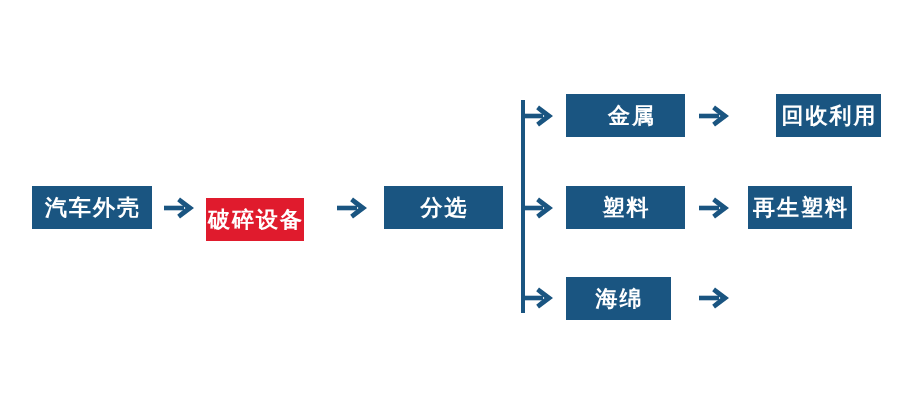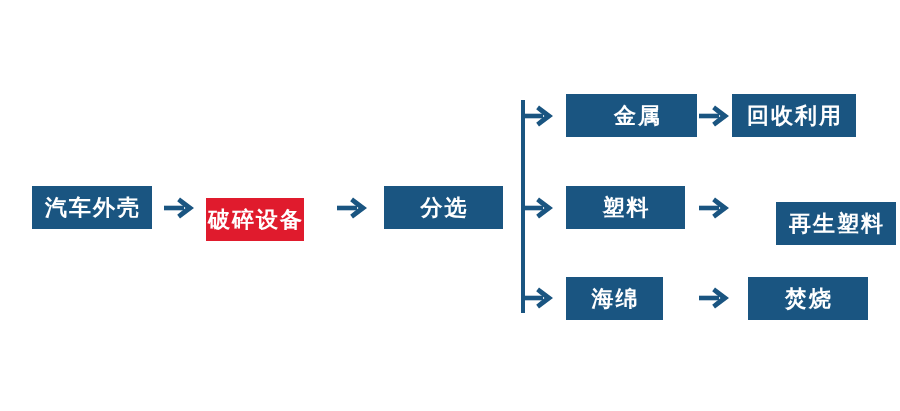--- a/index.html
+++ b/index.html
@@ -61,42 +61,41 @@
   </svg>
 
   <div class="node blue" style="left:384px; top:186px; width:119px;">分选</div>
 
   <div class="vline" style="left:521px; top:100px; height:213px;"></div>
 
   <svg class="arrow" style="left:523px; top:103px;" width="32" height="26" viewBox="0 0 32 26">
     <rect class="fill" x="0" y="10.7" width="20" height="4.6"></rect>
     <polygon class="fill" points="16,2.5 30,13 16,23.5 13.2,19.8 21.5,13 13.2,6.2"></polygon>
   </svg>
-  <div class="node blue" style="left:566px; top:94px; width:131px;padding-left:11px;">金属</div>
+  <div class="node blue" style="left:566px; top:94px; width:119px;padding-left:11px;">金属</div>
   <svg class="arrow" style="left:699px; top:103px;" width="32" height="26" viewBox="0 0 32 26">
     <rect class="fill" x="0" y="10.7" width="20" height="4.6"></rect>
     <polygon class="fill" points="16,2.5 30,13 16,23.5 13.2,19.8 21.5,13 13.2,6.2"></polygon>
   </svg>
-  <div class="node blue" style="left:732px; top:94px; width:124px;">回收利用</div>
+  <div class="node blue" style="left:776px; top:94px; width:105px;">回收利用</div>
 
   <svg class="arrow" style="left:523px; top:195px;" width="32" height="26" viewBox="0 0 32 26">
     <rect class="fill" x="0" y="10.7" width="20" height="4.6"></rect>
     <polygon class="fill" points="16,2.5 30,13 16,23.5 13.2,19.8 21.5,13 13.2,6.2"></polygon>
   </svg>
   <div class="node blue" style="left:566px; top:186px; width:119px;font-family:Liberation Serif, serif;">塑料</div>
   <svg class="arrow" style="left:699px; top:195px;" width="32" height="26" viewBox="0 0 32 26">
     <rect class="fill" x="0" y="10.7" width="20" height="4.6"></rect>
     <polygon class="fill" points="16,2.5 30,13 16,23.5 13.2,19.8 21.5,13 13.2,6.2"></polygon>
   </svg>
-  <div class="node blue" style="left:748px; top:202px; width:120px;margin-left:28px;">再生塑料</div>
+  <div class="node blue" style="left:748px; top:186px; width:104px;">再生塑料</div>
 
   <svg class="arrow" style="left:523px; top:285px;" width="32" height="26" viewBox="0 0 32 26">
     <rect class="fill" x="0" y="10.7" width="20" height="4.6"></rect>
     <polygon class="fill" points="16,2.5 30,13 16,23.5 13.2,19.8 21.5,13 13.2,6.2"></polygon>
   </svg>
-  <div class="node blue" style="left:566px; top:277px; width:97px;">海绵</div>
+  <div class="node blue" style="left:566px; top:277px; width:105px;">海绵</div>
   <svg class="arrow" style="left:699px; top:285px;" width="32" height="26" viewBox="0 0 32 26">
     <rect class="fill" x="0" y="10.7" width="20" height="4.6"></rect>
     <polygon class="fill" points="16,2.5 30,13 16,23.5 13.2,19.8 21.5,13 13.2,6.2"></polygon>
   </svg>
-  <div class="node blue" style="left:748px; top:277px; width:120px;">焚烧</div>
 
 </div>
 
 </body></html>

